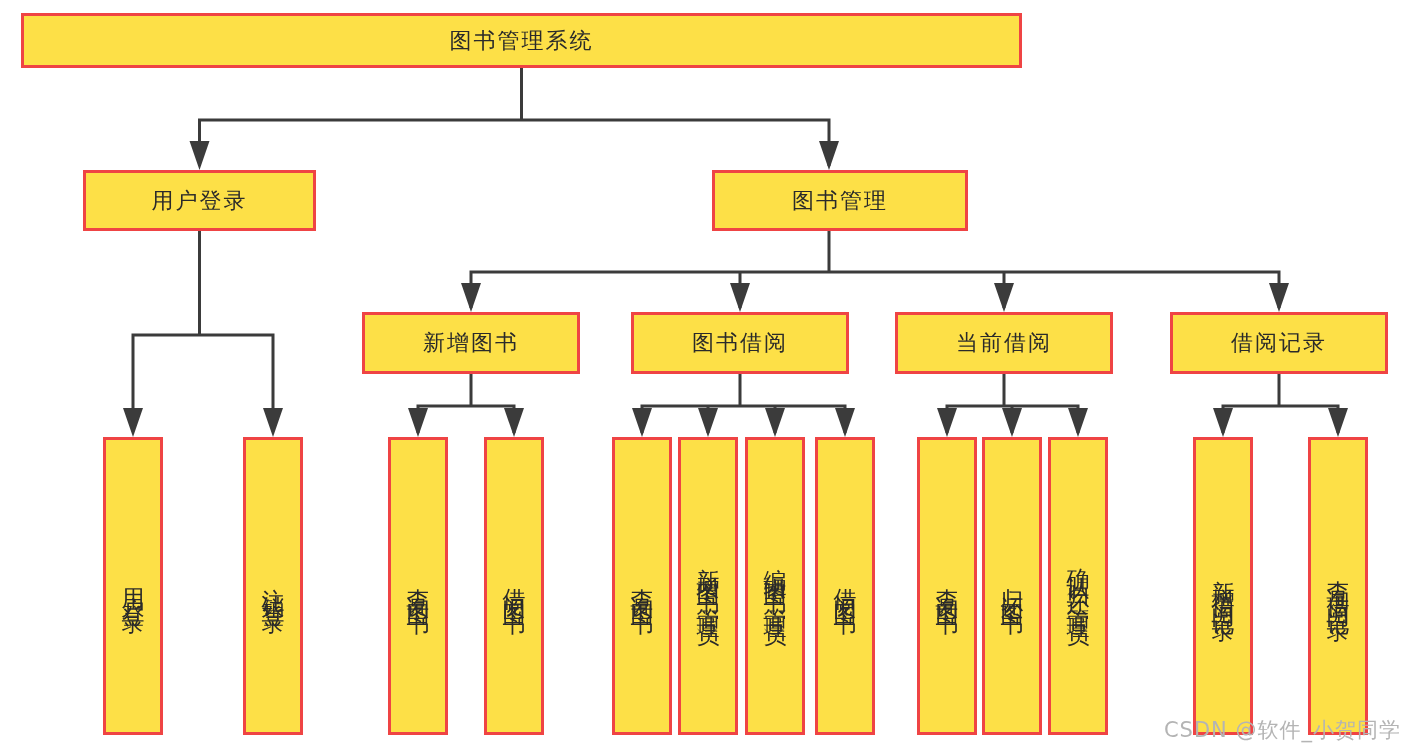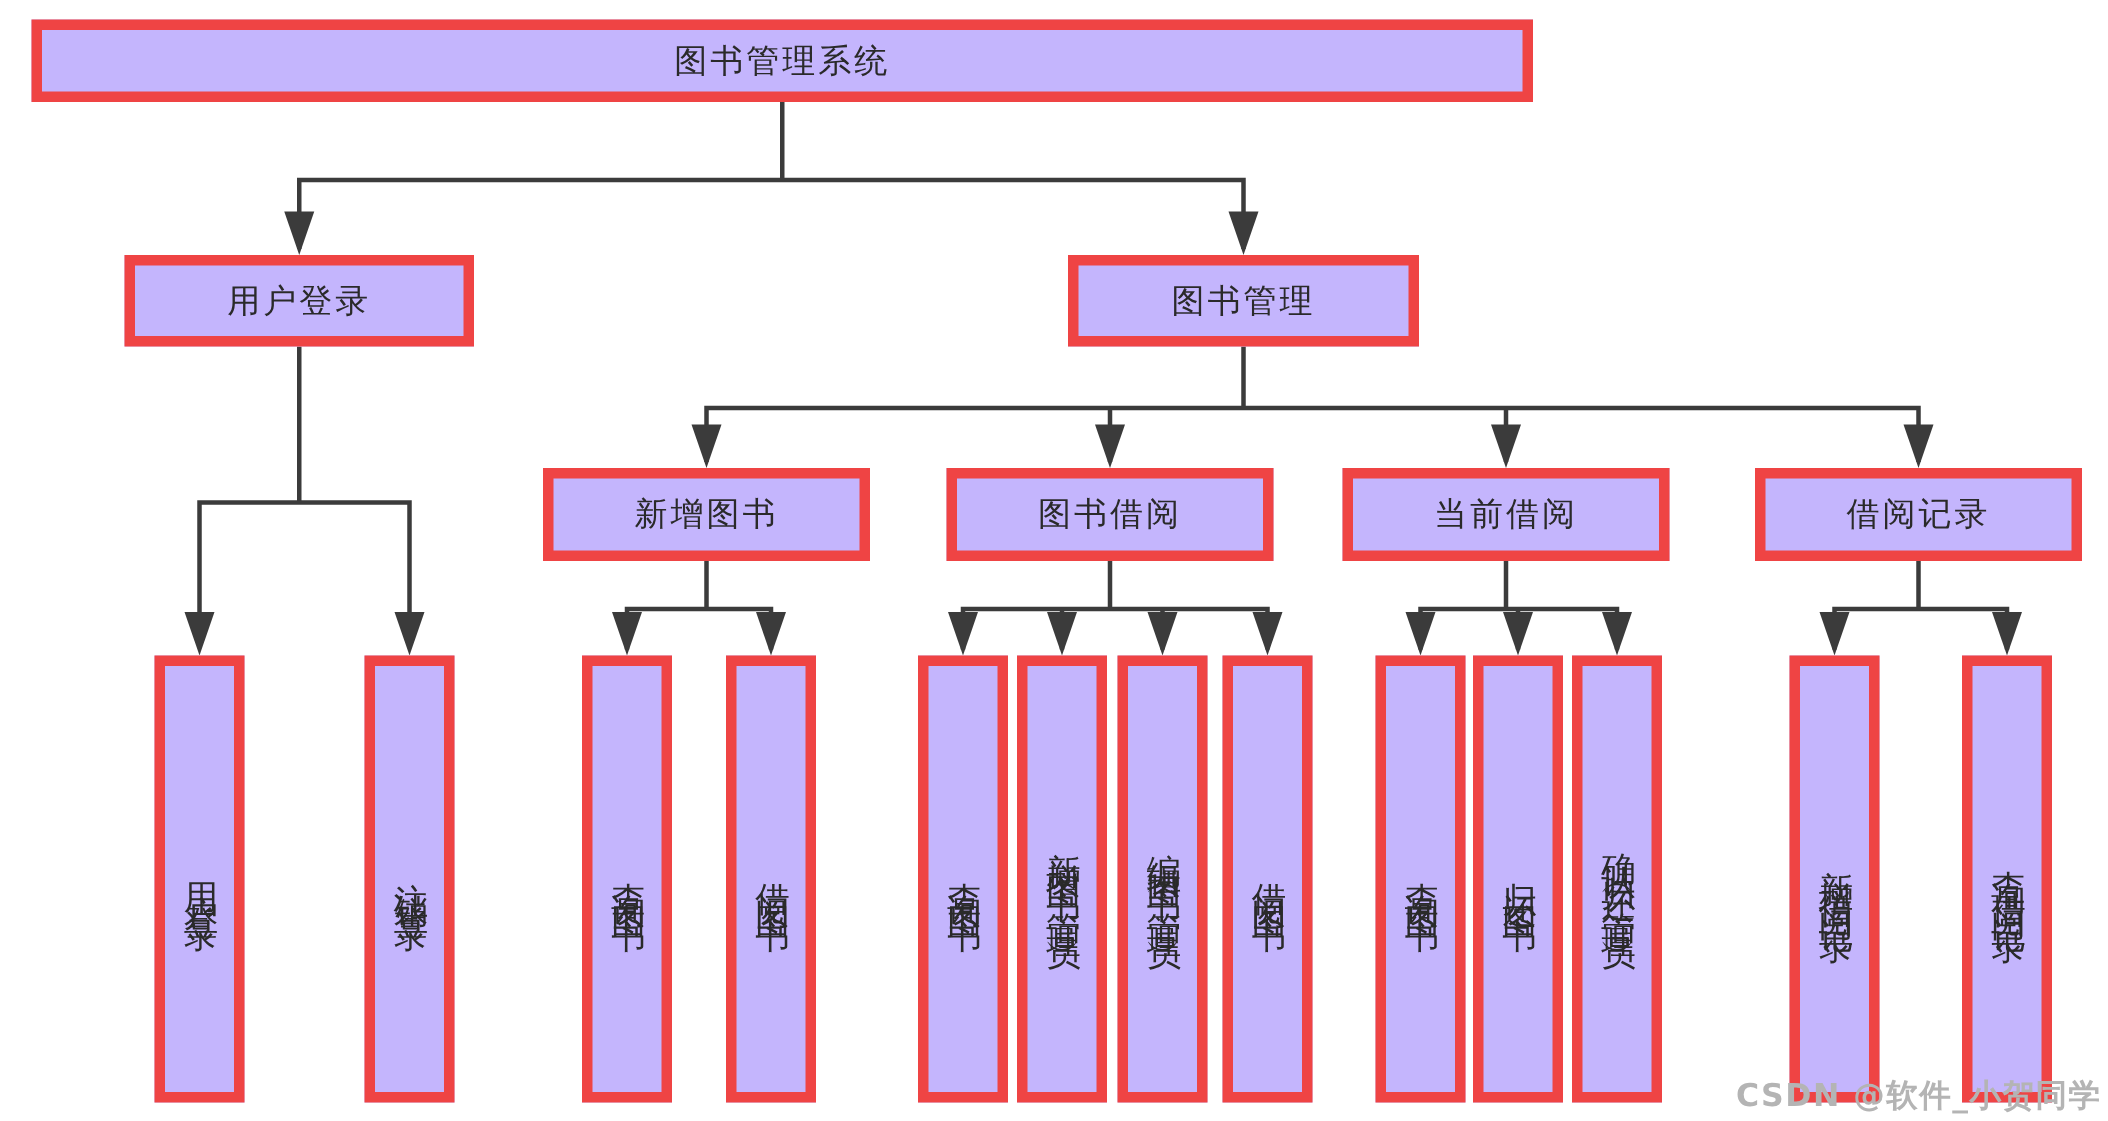--- a/index.html
+++ b/index.html
@@ -13,22 +13,22 @@
     overflow: hidden;
   }
   #connectors {
     position: absolute;
     left: 0; top: 0;
     width: 1405px; height: 747px;
   }
   .node {
     position: absolute;
     box-sizing: border-box;
-    border: 7px solid #ef4444;
-    background: #c4b5fd;
+    border: 3px solid #ef4444;
+    background: #fde047;
     display: flex;
     align-items: center;
     justify-content: center;
     color: #2a2a2a;
   }
   .node .lbl {
     font-size: 22px;
     letter-spacing: 2px;
     white-space: nowrap;
   }
@@ -37,21 +37,21 @@
     text-orientation: mixed;
     font-size: 23px;
     letter-spacing: 8px;
     line-height: 1;
     white-space: normal;
   }
   
   .n-root        { left: 21px;   top: 13px;  width: 1001px; height: 55px; }
   
   .n-login-grp   { left: 83px;   top: 170px; width: 233px;  height: 61px; }
-  .n-bookmgmt    { left: 712px;  top: 170px; width: 234px;  height: 61px; }
+  .n-bookmgmt    { left: 712px;  top: 170px; width: 256px;  height: 61px; }
   
   .n-newbook     { left: 362px;  top: 312px; width: 218px;  height: 62px; }
   .n-borrow      { left: 631px;  top: 312px; width: 218px;  height: 62px; }
   .n-current     { left: 895px;  top: 312px; width: 218px;  height: 62px; }
   .n-records     { left: 1170px; top: 312px; width: 218px;  height: 62px; }
   
   .leaf          { top: 437px; width: 60px; height: 298px; }
   .n-l-login     { left: 103px; }
   .n-l-logout    { left: 243px; }
   .n-l-nb-query  { left: 388px; }
@@ -66,21 +66,20 @@
   .n-l-r-add     { left: 1193px; }
   .n-l-r-query   { left: 1308px; }
   #watermark {
     position: absolute;
     right: 4px;
     bottom: 3px;
     font-size: 21px;
     color: #b4b4b4;
     letter-spacing: 1px;
     white-space: nowrap;
-    font-weight: bold;
   }
 </style>
 </head>
 <body>
 
 <div id="canvas">
 
   <svg id="connectors" viewBox="0 0 1405 747" xmlns="http://www.w3.org/2000/svg">
     <g stroke="#3b3b3b" stroke-width="3" fill="none">
       <path d="M521.5 66 V121.5 M198 120 H830.5 M199.5 120 V166 M829 120 V166"></path>

